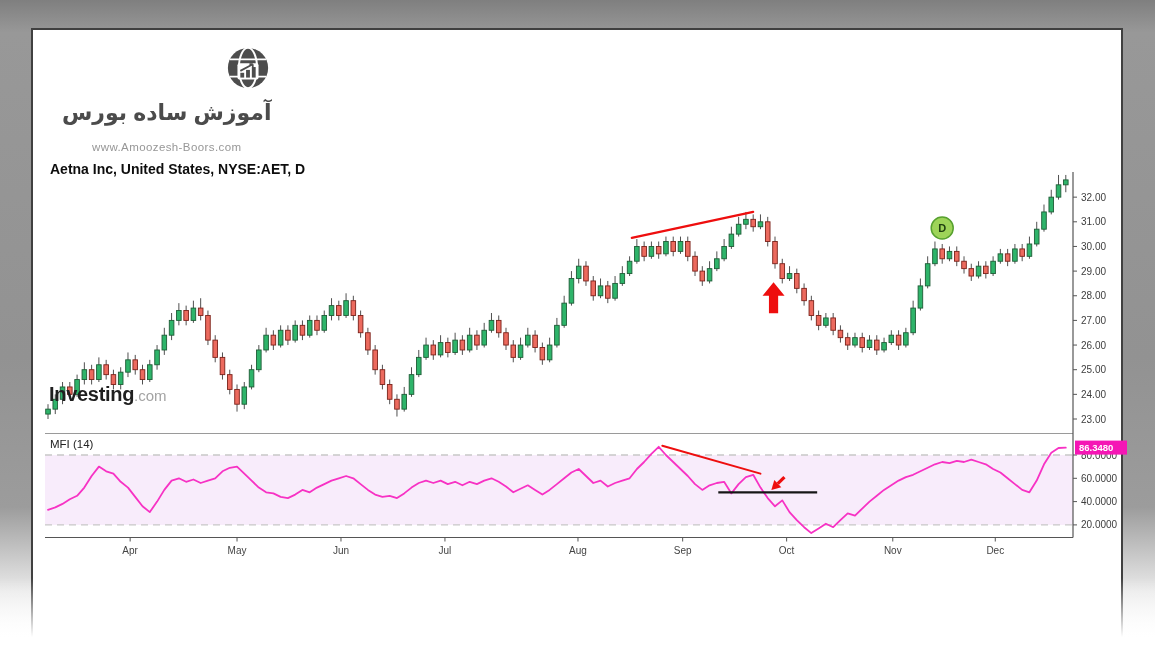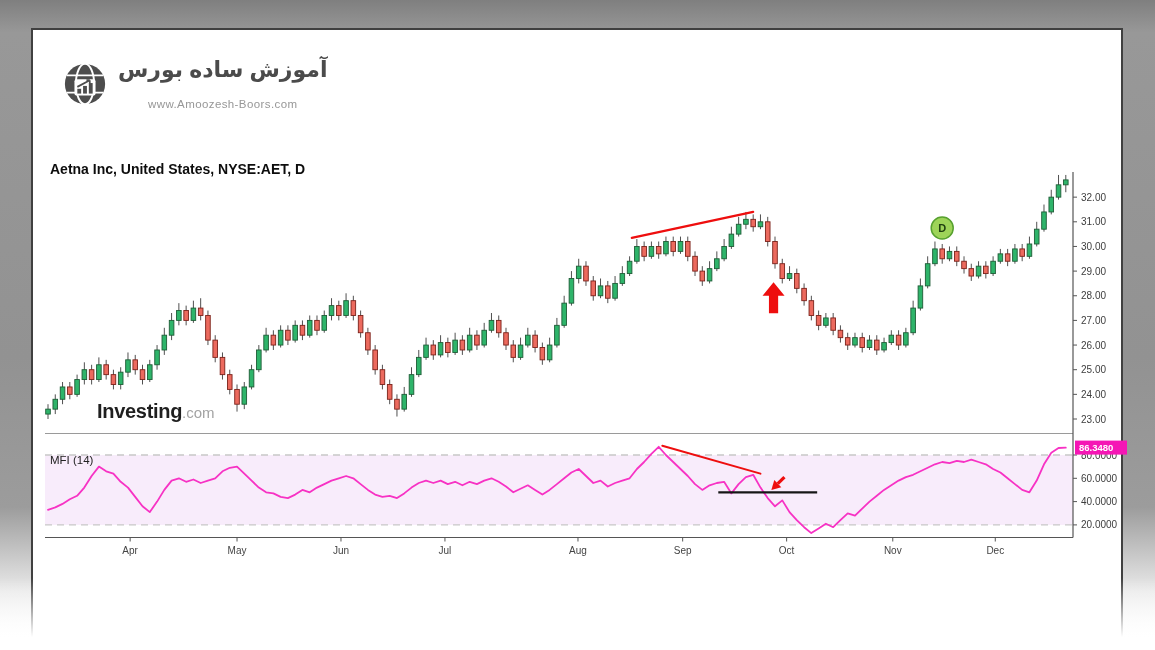--- a/index.html
+++ b/index.html
@@ -3,29 +3,29 @@
 <meta charset="utf-8">
 <style>
   html,body{margin:0;padding:0;}
   body{font-family:"Liberation Sans","DejaVu Sans",sans-serif;}
   .screen{position:relative;width:1155px;height:650px;overflow:hidden;
     background:linear-gradient(180deg,#7f7f7f 0%,#989898 5%,#929292 55%,#9c9c9c 78%,#e9e9e9 91%,#ffffff 100%);}
   .page{position:absolute;left:31px;top:28px;width:1092px;height:622px;background:#ffffff;
     border:2px solid #404040;border-bottom:none;box-sizing:border-box;z-index:1;}
   svg.chart{position:absolute;left:0;top:0;width:1155px;height:650px;z-index:2;pointer-events:none;}
   .overlay{position:absolute;z-index:3;}
-  .logo{left:62px;top:58px;display:flex;align-items:center;gap:10px;}
+  .logo{left:62px;top:45px;display:flex;align-items:flex-end;gap:10px;flex-direction:column;}
   .logo-text{display:flex;flex-direction:column;align-items:center;}
   .logo-title{font-size:22px;font-weight:bold;color:#4b4b4b;direction:rtl;line-height:1.1;}
   .logo-url{font-size:11.5px;color:#979797;letter-spacing:.4px;margin-top:16px;}
   .chart-title{left:50px;top:161px;font-size:14px;font-weight:bold;color:#0d0d0d;}
-  .watermark{left:49px;top:400px;white-space:nowrap;margin-left:48px;}
+  .watermark{left:49px;top:383px;white-space:nowrap;}
   .watermark .brand{font-size:20px;font-weight:bold;color:#1f1f1f;letter-spacing:-.3px;}
   .watermark .suffix{font-size:15px;color:#a3a3a3;}
-  .mfi-label{left:50px;top:454px;font-size:11.5px;color:#222;}
+  .mfi-label{left:50px;top:438px;font-size:11.5px;color:#222;}
   .fade{position:absolute;left:0;bottom:0;width:100%;height:72px;z-index:4;pointer-events:none;
     background:linear-gradient(180deg,rgba(255,255,255,0) 0%,#ffffff 82%);}
 </style>
 </head>
 <body>
 
 <div class="screen">
   <div class="page"></div>
 
   <svg class="chart" id="chart-svg">

